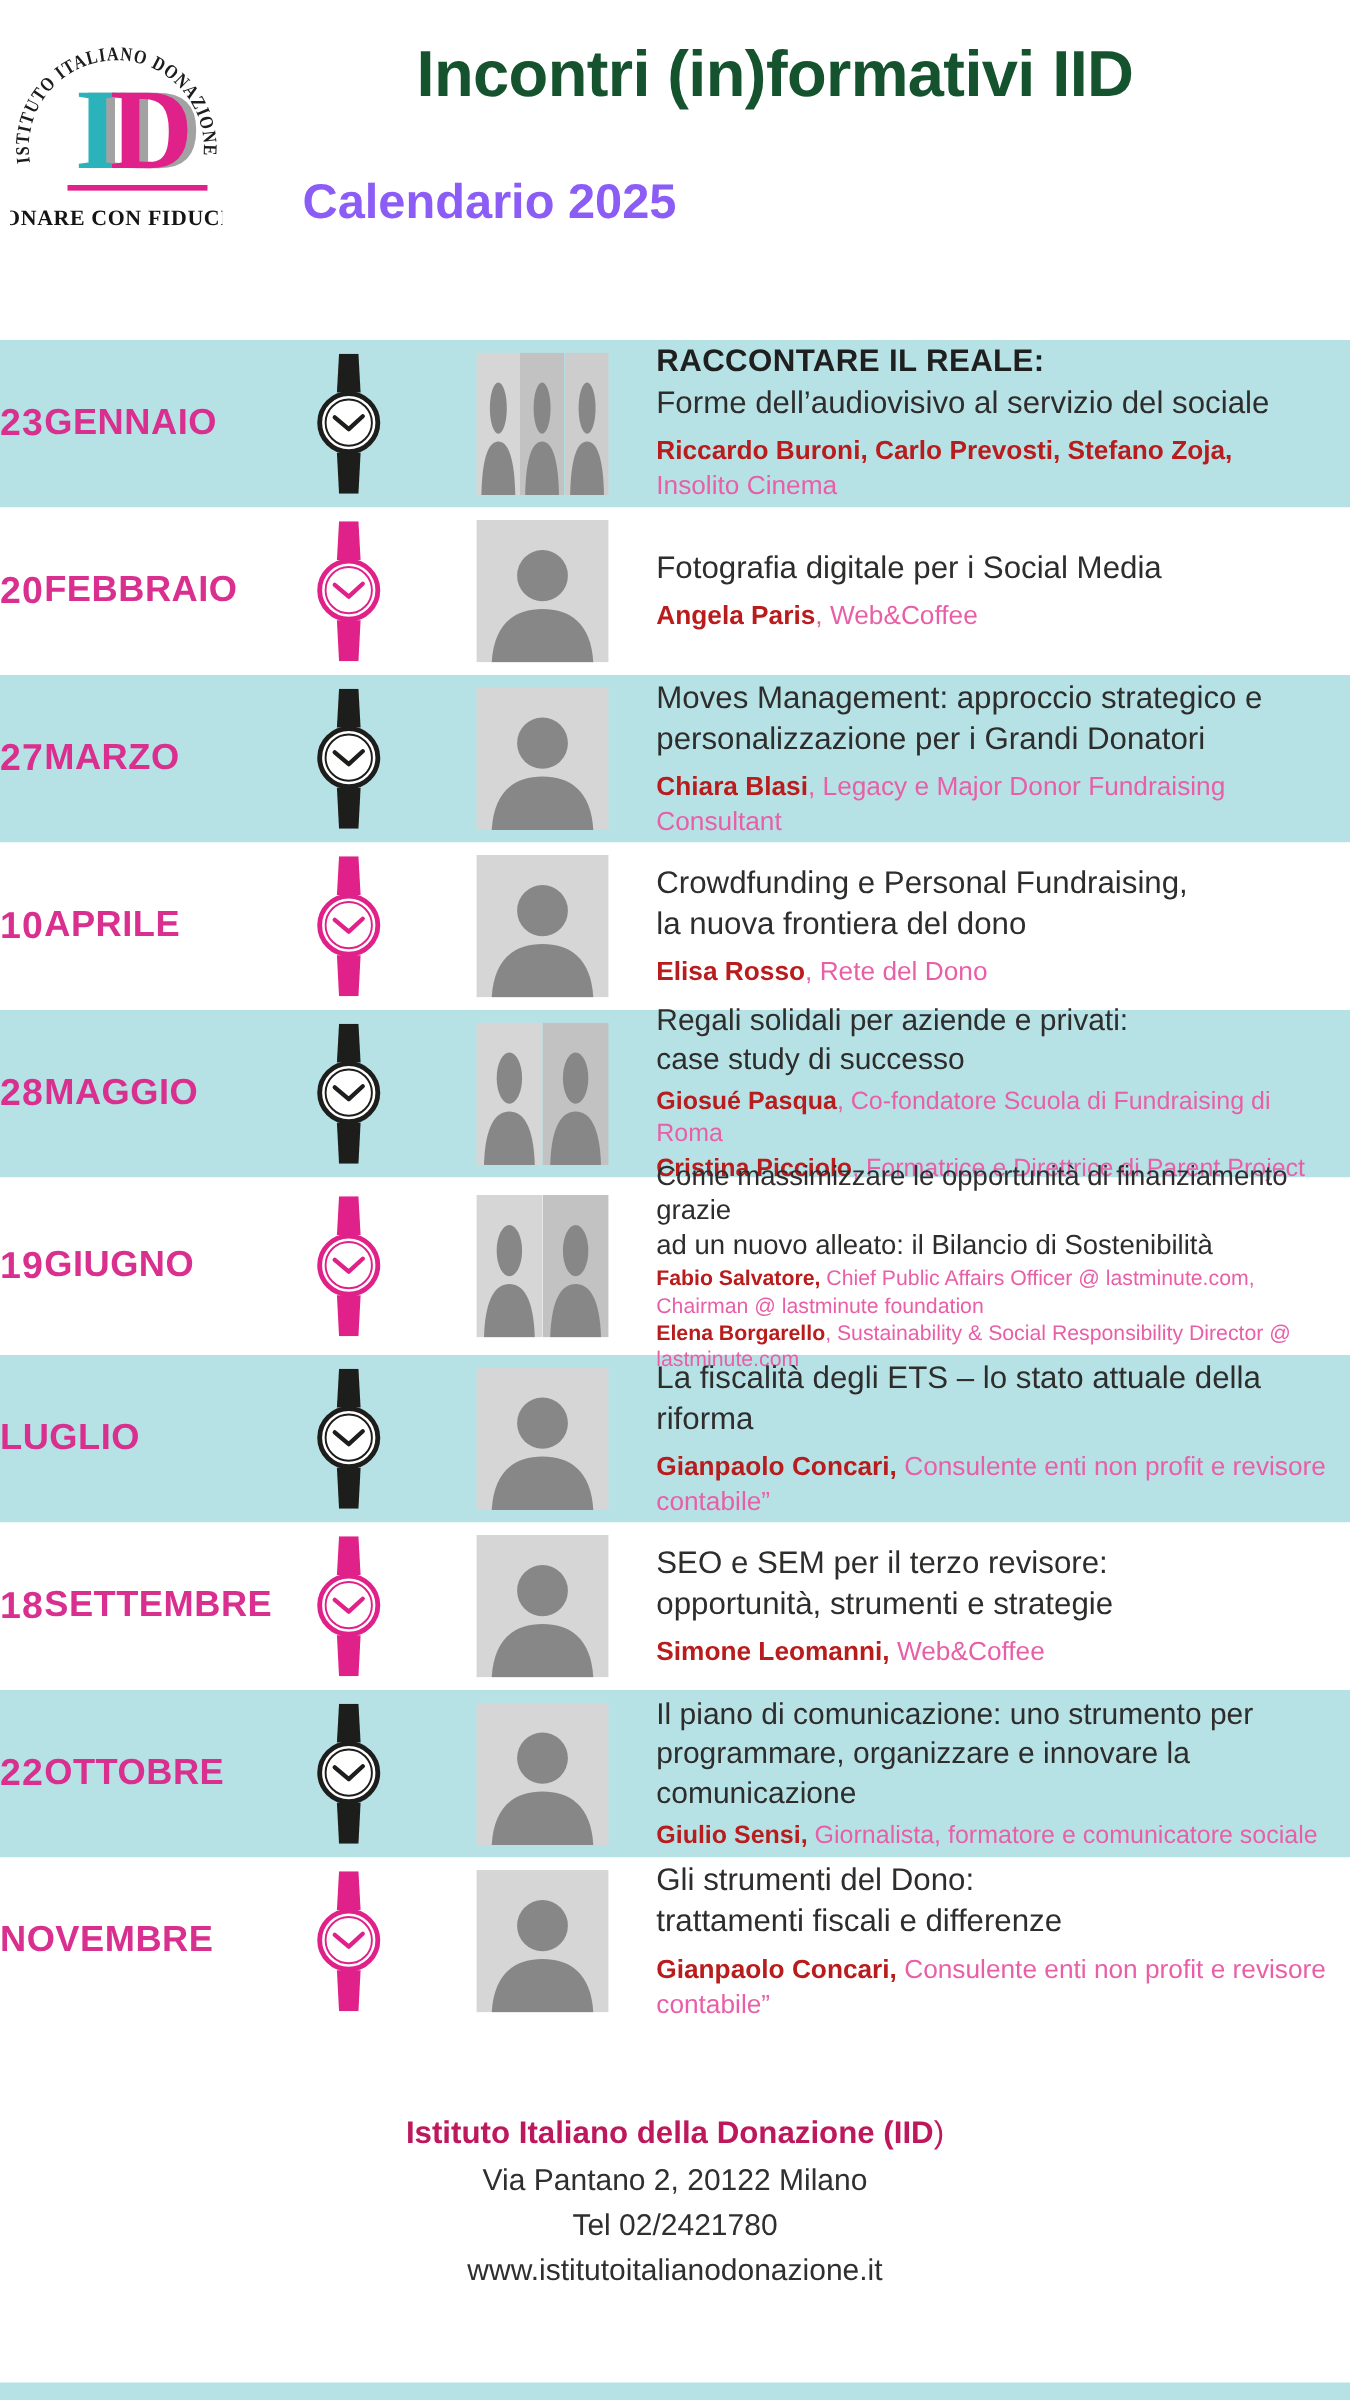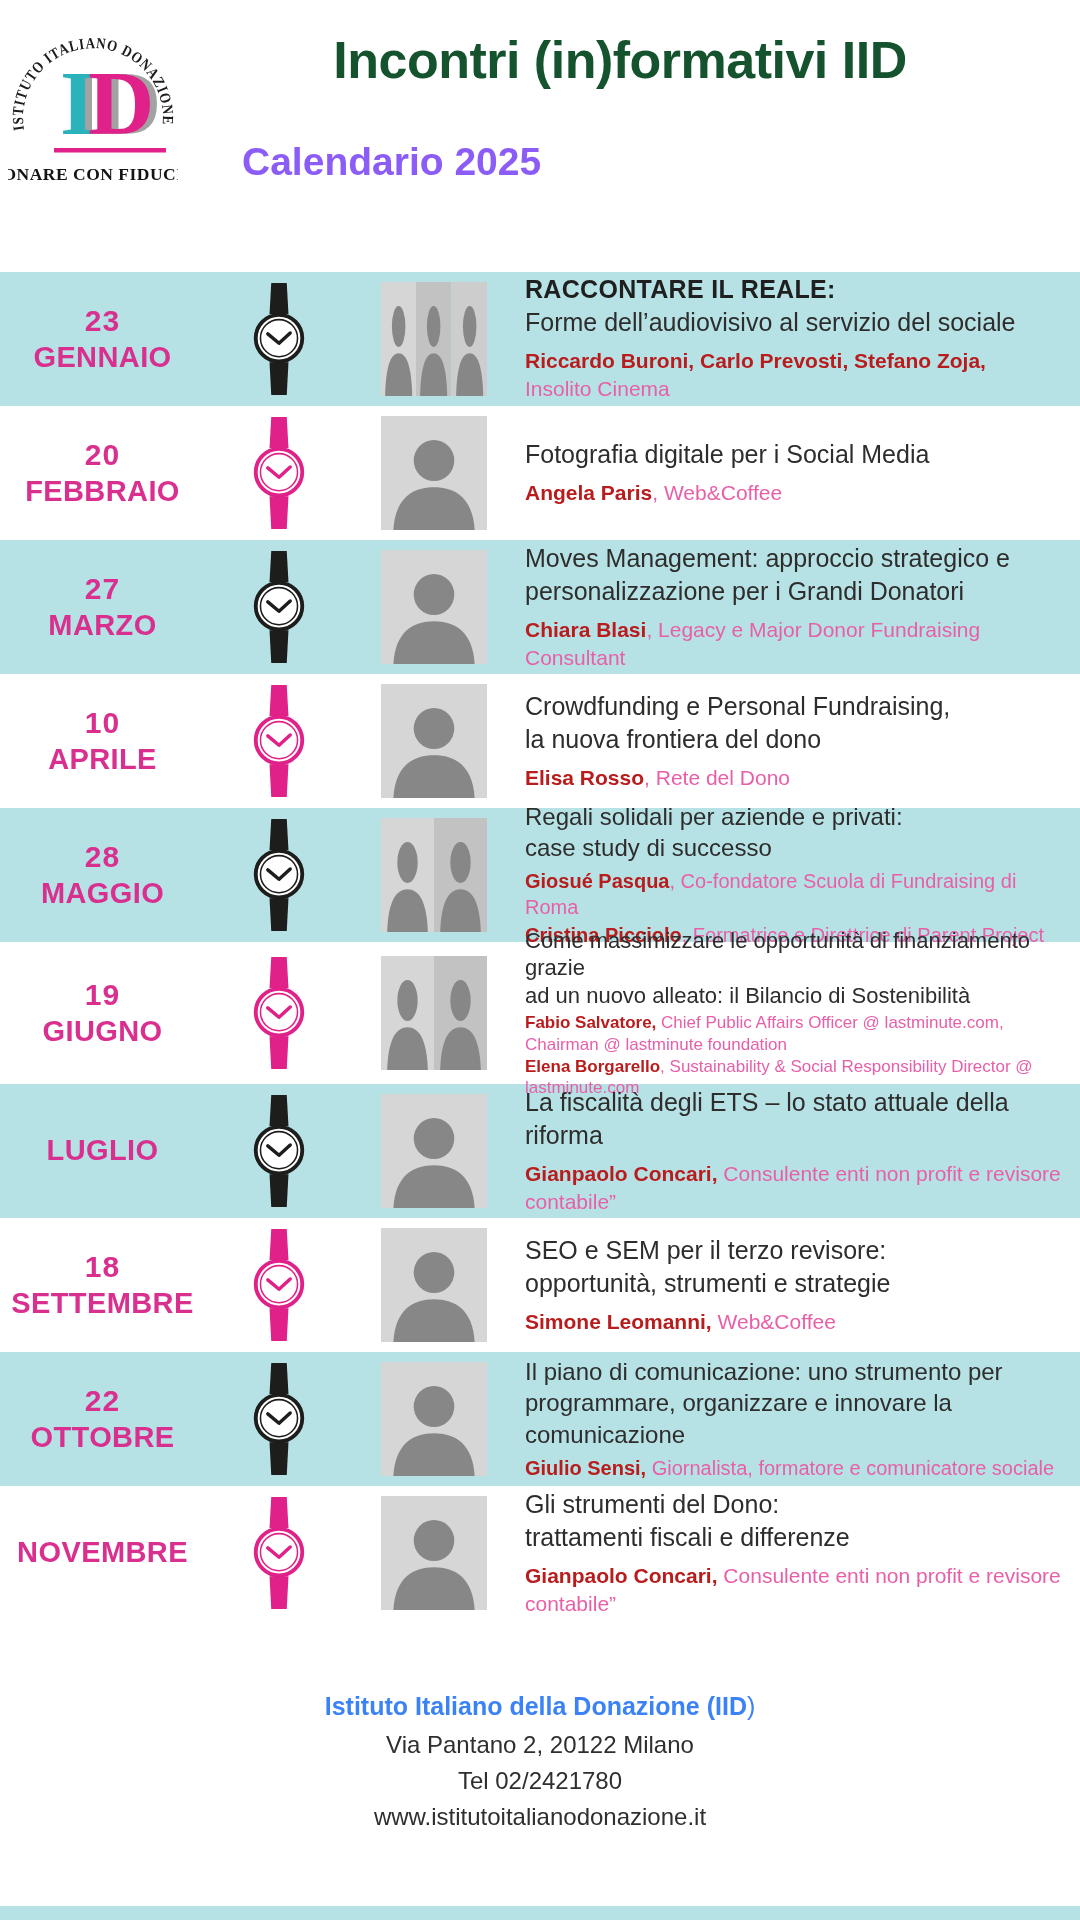--- a/index.html
+++ b/index.html
@@ -22,21 +22,21 @@
   }
   .page-subtitle{
     position:absolute;left:242px;top:140px;
     font-size:39px;font-weight:800;color:#8b5cf6;
   }
   
   .row{display:flex;align-items:center;height:134px;box-sizing:border-box;}
   .row.v-mini{height:142px;}
   .row-teal{background:#b6e2e6;}
   .row-white{background:#ffffff;}
-  .date-col{width:205px;display:flex;flex-direction:column;justify-content:space-between;text-align:center;
+  .date-col{width:205px;display:flex;justify-content:flex-start;text-align:center;
     color:#d9308f;font-weight:800;line-height:1.22;}
   .day{font-size:30px;letter-spacing:1px;}
   .month{font-size:29px;letter-spacing:.4px;}
   .watch-col{width:148px;display:flex;justify-content:center;align-items:center;}
   .watch-black{color:#1d1d1b;}
   .watch-pink{color:#e0218a;}
   .photo-col{width:162px;display:flex;justify-content:center;align-items:center;}
   .photo{width:106px;height:114px;display:flex;overflow:hidden;}
   .figure{flex:1;height:100%;}
   .figure svg{display:block;}
@@ -47,21 +47,21 @@
   .speaker-line{margin:1px 0;}
   .sp-name{font-weight:800;color:#b91c1c;}
   .sp-role{color:#e85fa8;}
   .role-block{display:block;}
   .v-compact .ev-title{font-size:24px;}
   .v-compact .ev-speakers{font-size:20px;margin-top:4px;}
   .v-mini .ev-title{font-size:22px;line-height:1.25;}
   .v-mini .ev-speakers{font-size:17px;margin-top:3px;line-height:1.25;}
   
   .footer{margin-top:72px;text-align:center;color:#2f2f2f;}
-  .footer-org{font-size:25px;font-weight:800;color:#3b82f6;margin-bottom:10px;}
+  .footer-org{font-size:25px;font-weight:800;color:#be185d;margin-bottom:10px;}
   .footer-org .tail{font-weight:400;}
   .footer-line{font-size:24px;margin:8px 0;}
   .bottom-bar{position:absolute;left:0;bottom:0;width:100%;height:14px;background:#b6e2e6;}
 </style>
 </head>
 <body>
 
 <div class="page">
 
   <div class="header">

